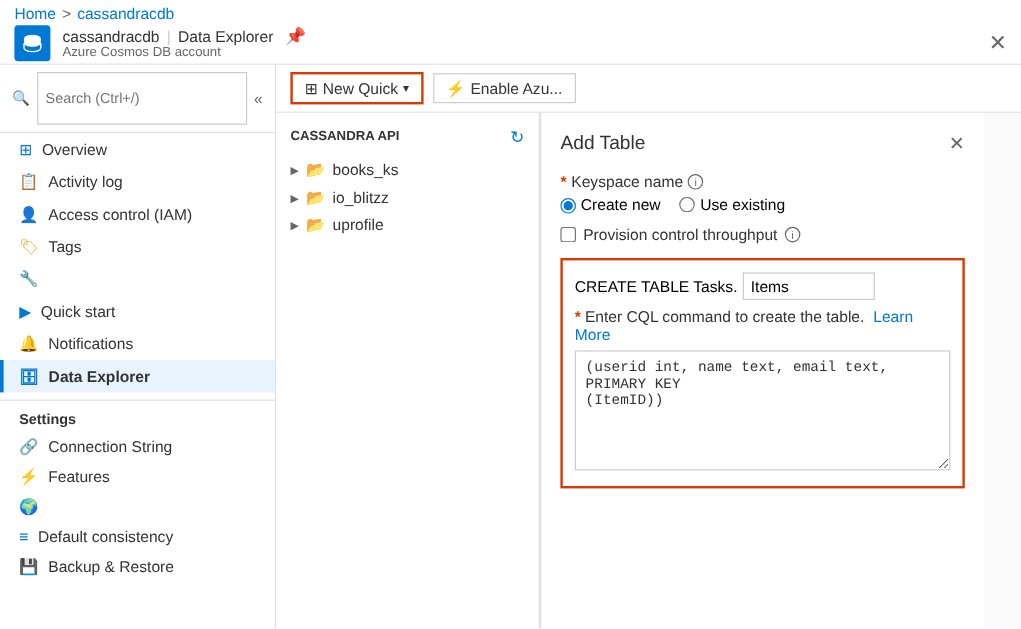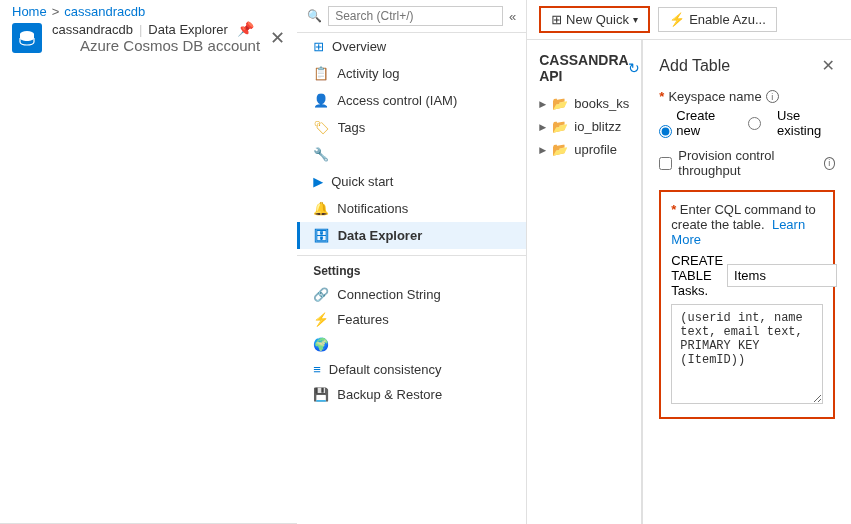--- a/index.html
+++ b/index.html
@@ -1,21 +1,21 @@
 <!DOCTYPE html>
 <html><head>
   <meta charset="utf-8">
   <style>
     * { box-sizing: border-box; margin: 0; padding: 0; font-family: 'Segoe UI', Arial, sans-serif; font-size: 13px; }
     body { background: #fff; width: 851px; height: 524px; overflow: hidden; display: flex; flex-direction: column; }
   </style>
 </head>
 <body>
 
-<div style="display:flex; flex-direction:row; height:524px; width:851px; overflow:hidden;">
+<div style="display:flex; flex-direction:column; height:524px; width:851px; overflow:hidden;">
 
   <div style="padding: 4px 12px 2px; background:#fff; border-bottom:1px solid #e0e0e0;">
     <div style="font-size:11px; color:#0078d4; margin-bottom:2px; display:flex; gap:5px; align-items:center;">
       <span style="cursor:pointer;">Home</span>
       <span style="color:#666;">&gt;</span>
       <span style="cursor:pointer;">cassandracdb</span>
     </div>
     <div style="display:flex; align-items:center; gap:10px;">
       <div style="width:30px;height:30px;background:#0078d4;border-radius:3px;display:flex;align-items:center;justify-content:center;">
         <svg width="18" height="18" viewBox="0 0 18 18" fill="white">
@@ -24,33 +24,33 @@
             <path d="M2 9v4c0 1.66 3.13 3 7 3s7-1.34 7-3V9" fill="none" stroke="white" stroke-width="1.2"></path>
           </svg>
       </div>
       <div>
         <div style="font-size:17px; font-weight:300; color:#333; display:flex; align-items:center; gap:6px;">
           <span>cassandracdb</span>
           <span style="color:#ccc;">|</span>
           <span>Data Explorer</span>
           <span style="font-size:14px; color:#666; cursor:pointer; margin-left:4px;">📌</span>
         </div>
-        <div style="font-size:15px; color:#666;margin-left:28px;">Azure Cosmos DB account</div>
+        <div style="font-size:11px; color:#666;">Azure Cosmos DB account</div>
       </div>
       <button style="margin-left:auto; background:none; border:none; font-size:18px; cursor:pointer; color:#666;">✕</button>
     </div>
   </div>
 
   <div style="display:flex; flex:1; overflow:hidden;">
 
     <div style="width:230px; border-right:1px solid #e0e0e0; display:flex; flex-direction:column; overflow-y:auto; background:#fff;">
 
       <div style="display:flex; align-items:center; padding:6px 10px; border-bottom:1px solid #e0e0e0; gap:6px;">
         <span style="color:#666; font-size:12px;">🔍</span>
-        <input style="flex: 1 1 0%; border: 1px solid rgb(204, 204, 204); padding: 2px 6px; font-size: 12px; outline: none;" placeholder="Search (Ctrl+/)">
+        <input style="flex: 1 1 0%; border: 1px solid rgb(204, 204, 204); padding: 14px 6px; font-size: 12px; outline: none;" placeholder="Search (Ctrl+/)">
         <span style="font-size:13px; color:#666; cursor:pointer;">«</span>
       </div>
 
       <div>
         <div style="display:flex;align-items:center;padding:6px 16px;gap:8px;cursor:pointer;color:#333;font-size:13px;">
           <span style="color:#0078d4;font-size:13px;">⊞</span>
           <span>Overview</span>
         </div>
         <div style="display:flex;align-items:center;padding:6px 16px;gap:8px;cursor:pointer;color:#333;font-size:13px;">
           <span style="color:#0078d4;font-size:13px;">📋</span>
@@ -116,21 +116,21 @@
         <button style="display:flex;align-items:center;gap:4px;padding:4px 10px;border:1px solid #ccc;background:#fff;cursor:pointer;font-size:12px;color:#333;">
           <span>⚡</span>
           <span>Enable Azu...</span>
         </button>
       </div>
 
       <div style="display:flex; flex:1; overflow:hidden;">
 
         <div style="width:220px; border-right:1px solid #e0e0e0; background:#fff; overflow-y:auto; padding:8px 0;">
           <div style="display:flex; align-items:center; justify-content:space-between; padding:4px 12px 8px;">
-            <span style="font-size:14px; font-weight:600; color:#333;">CASSANDRA API</span>
+            <span style="font-size:11px; font-weight:600; color:#333;">CASSANDRA API</span>
             <button style="background:none;border:none;cursor:pointer;font-size:14px;color:#0078d4;">↻</button>
           </div>
           <div style="display:flex;align-items:center;padding:4px 12px;cursor:pointer;gap:6px;color:#333;">
             <span style="font-size:9px;color:#666;">▶</span>
             <span style="font-size:13px;">📂</span>
             <span>books_ks</span>
           </div>
           <div style="display:flex;align-items:center;padding:4px 12px;cursor:pointer;gap:6px;color:#333;">
             <span style="font-size:9px;color:#666;">▶</span>
             <span style="font-size:13px;">📂</span>
@@ -153,42 +153,42 @@
             <div style="font-size:12px; color:#333; margin-bottom:4px; display:flex; align-items:center; gap:4px;">
               <span style="color:#d83b01; font-weight:bold;">*</span>
               <span>Keyspace name</span>
               <span style="width:13px;height:13px;border-radius:50%;border:1px solid #666;display:inline-flex;align-items:center;justify-content:center;font-size:9px;color:#666;cursor:pointer;">i</span>
             </div>
             <div style="display:flex; gap:16px; align-items:center; margin-bottom:6px;">
               <label style="display:flex;align-items:flex-end;gap:4px;cursor:pointer;font-size:12px;">
                 <input type="radio" name="keyspace" checked="" style="accent-color: rgb(0, 120, 212);">
                 <span>Create new</span>
               </label>
-              <label style="display:flex;align-items:center;gap:16px;cursor:pointer;font-size:12px;">
+              <label style="display:flex;align-items:center;gap:4px;cursor:pointer;font-size:12px;">
                 <input type="radio" name="keyspace" style="accent-color: rgb(0, 120, 212);">
                 <span>Use existing</span>
               </label>
             </div>
           </div>
 
           <div style="display:flex;align-items:center;gap:6px;font-size:12px;margin-bottom:12px;color:#333;">
             <input type="checkbox" style="">
             <span>Provision control throughput</span>
             <span style="width:13px;height:13px;border-radius:50%;border:1px solid #666;display:inline-flex;align-items:center;justify-content:center;font-size:9px;color:#666;cursor:pointer;">i</span>
           </div>
 
           <div style="border:2px solid #d83b01; padding:10px; margin-bottom:8px;">
+            <div style="display:flex;align-items:center;gap:4px;margin-bottom:6px;font-size:13px;">
+              <span>CREATE TABLE Tasks.</span>
+              <input style="border: 1px solid rgb(204, 204, 204); padding: 3px 6px; font-size: 13px; width: 110px; outline: none;" value="Items">
+            </div>
             <div style="font-size:12px;color:#333;margin-bottom:6px;">
               <span style="color:#d83b01;font-weight:bold;">*</span>
               <span>Enter CQL command to create the table.</span>
               <a href="#" style="color:#0078d4;text-decoration:none;margin-left:4px;">Learn More</a>
-            </div>
-            <div style="display:flex;align-items:center;gap:4px;margin-bottom:6px;font-size:13px;">
-              <span>CREATE TABLE Tasks.</span>
-              <input style="border: 1px solid rgb(204, 204, 204); padding: 3px 6px; font-size: 13px; width: 110px; outline: none;" value="Items">
             </div>
             <textarea style="width: 100%; height: 100px; border: 1px solid rgb(204, 204, 204); padding: 6px 8px; font-size: 12px; outline: none; resize: vertical; font-family: &quot;Courier New&quot;, monospace; color: rgb(51, 51, 51);">(userid int, name text, email text, PRIMARY KEY
 (ItemID))</textarea>
           </div>
         </div>
 
         <div style="flex:1; background:#fafafa;"></div>
       </div>
     </div>
   </div>

